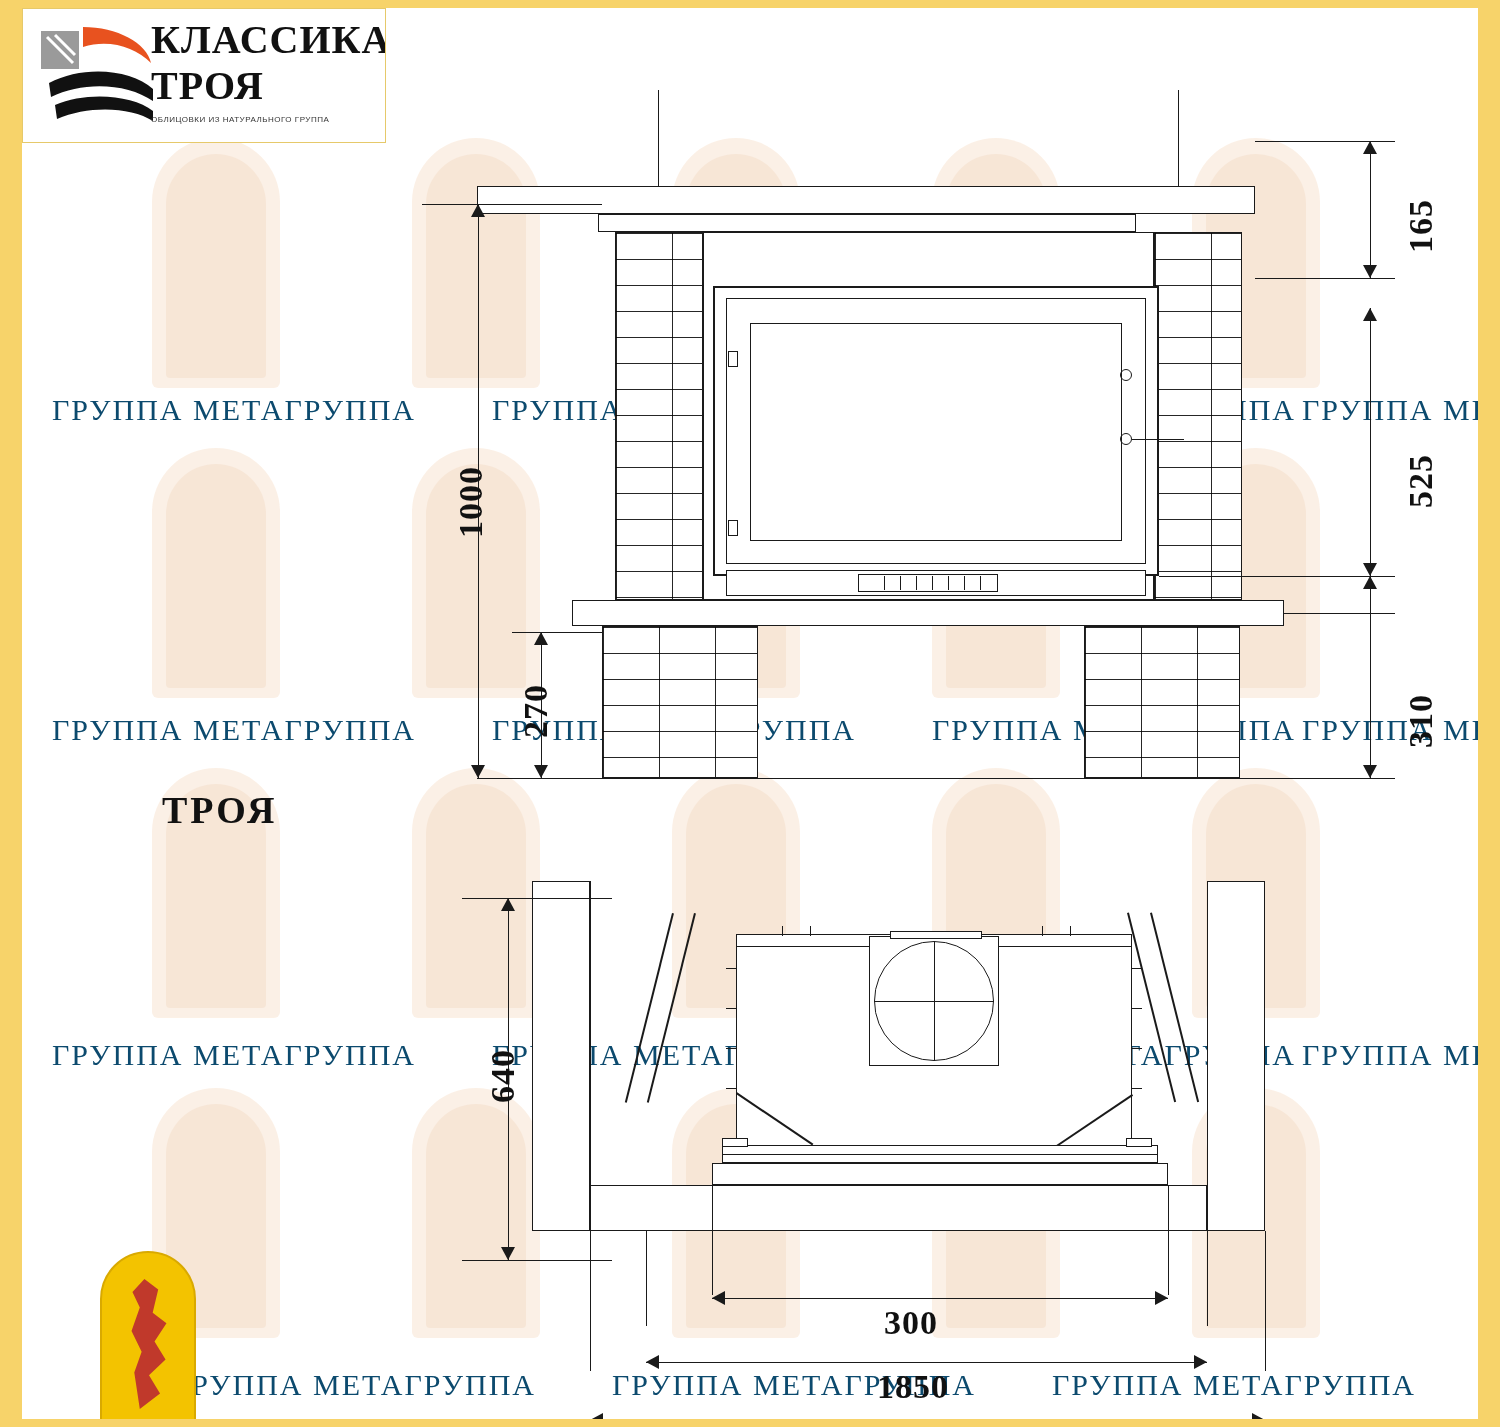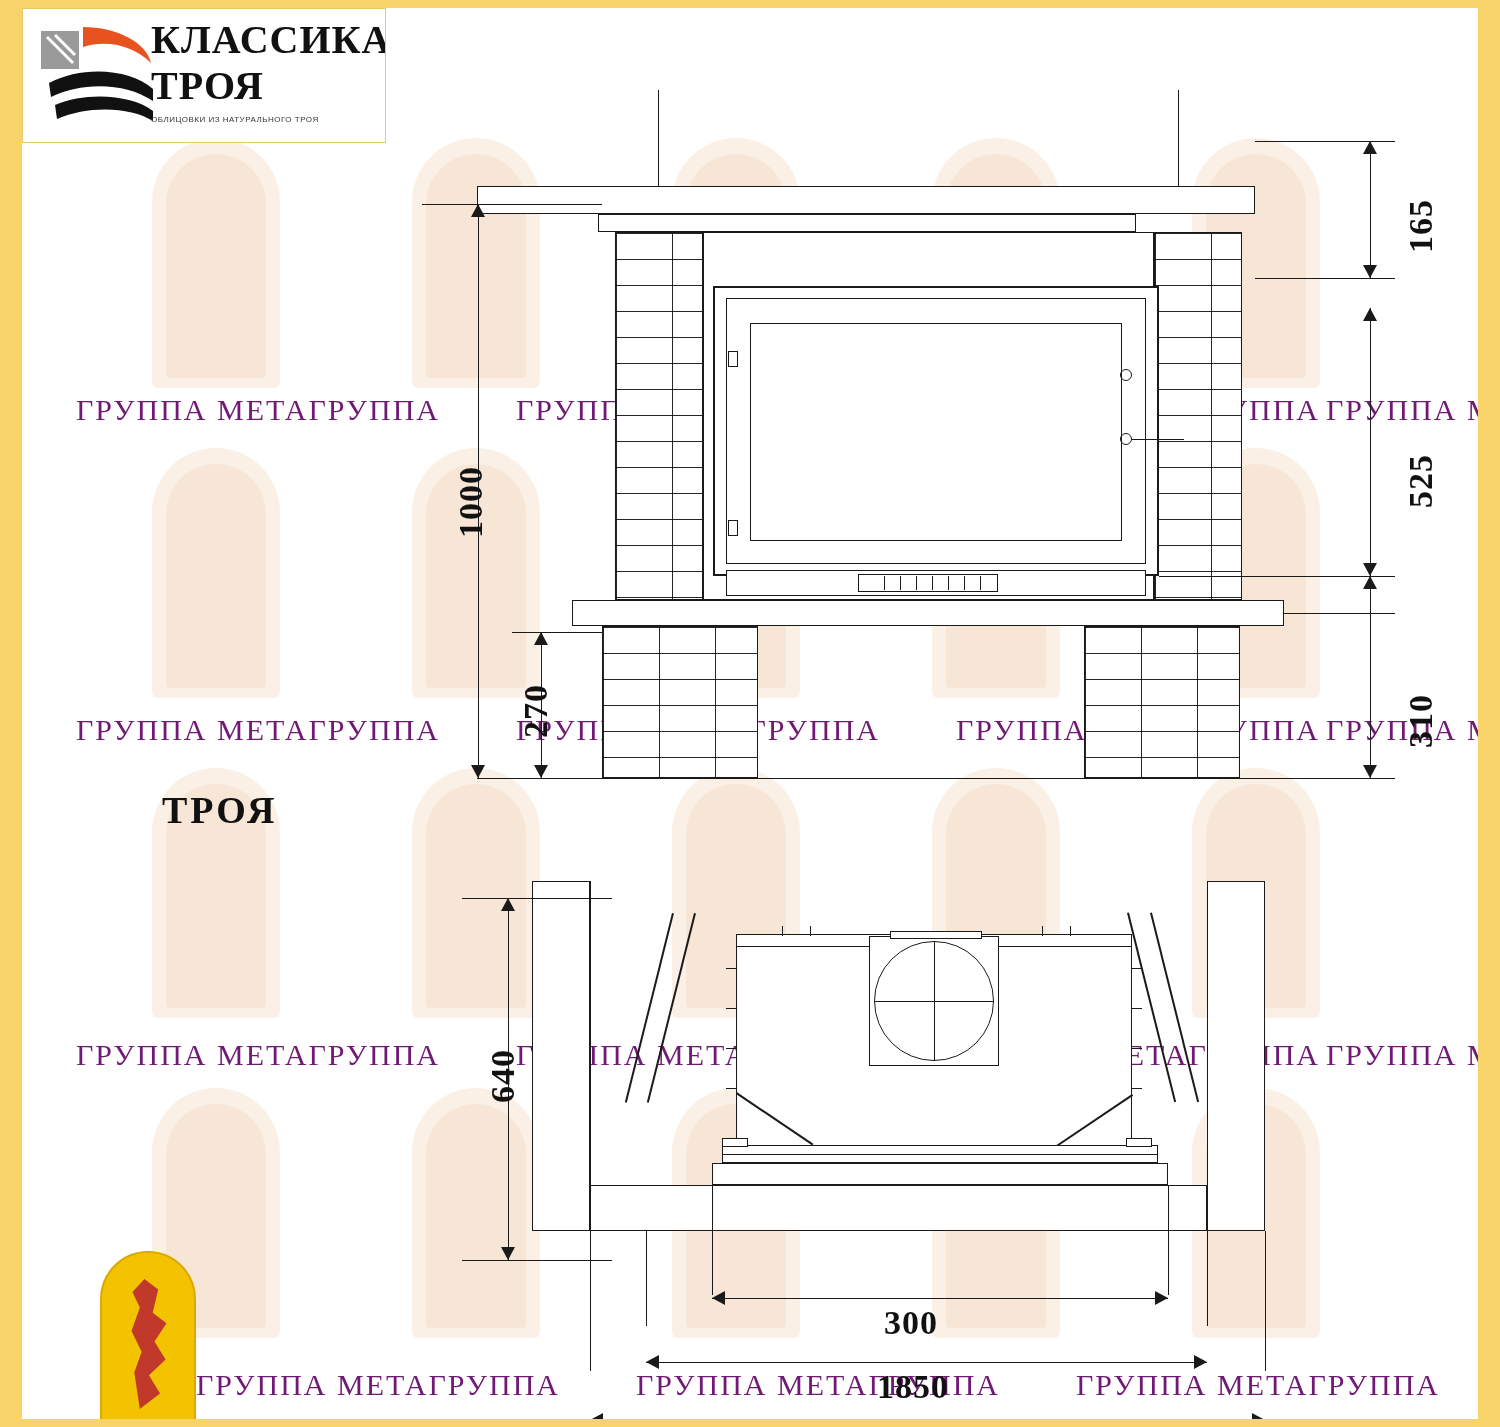--- a/index.html
+++ b/index.html
@@ -39,23 +39,22 @@
     position: absolute;
     left: 14px; top: 16px; right: 14px; bottom: 10px;
     border-radius: 50px 50px 4px 4px;
     background: #f6e2d0;
   }
   .wm-text {
     position: absolute;
     font-family: "Liberation Serif", serif;
     font-size: 30px;
     letter-spacing: 2px;
-    color: #701a75;
+    color: #0c4a6e;
     white-space: nowrap;
-    margin-left: 24px;
   }
   
   #logo {
     position: absolute;
     left: 0px;
     top: 0px;
     width: 364px;
     height: 135px;
     background: #ffffff;
     border: 1px solid #e6c96a;
@@ -453,21 +452,21 @@
         <path d="M2 6 L40 6 L40 44 L2 44 Z" fill="#9a9a9a"></path>
         <path d="M8 12 L34 38" stroke="#ffffff" stroke-width="3"></path>
         <path d="M16 10 L36 30" stroke="#ffffff" stroke-width="3"></path>
         <path d="M44 2 C78 2, 108 18, 112 38 C96 22, 70 14, 44 22 Z" fill="#e8521f"></path>
         <path d="M10 58 C44 40, 92 44, 114 64 L114 76 C88 58, 44 56, 12 72 Z" fill="#111"></path>
         <path d="M16 80 C48 66, 94 70, 114 86 L114 96 C92 82, 50 80, 18 94 Z" fill="#111"></path>
       </svg>
       <div class="ltext">
         <div class="l1">КЛАССИКА</div>
         <div class="l2">ТРОЯ</div>
-        <div class="l3">ОБЛИЦОВКИ ИЗ НАТУРАЛЬНОГО ТРОЯ</div>
+        <div class="l3">ОБЛИЦОВКИ ИЗ НАТУРАЛЬНОГО ГРУППА</div>
       </div>
     </div>
 
     <div id="emblem">
       <div class="fig"></div>
     </div>
 
   </div>
 </div>
 

